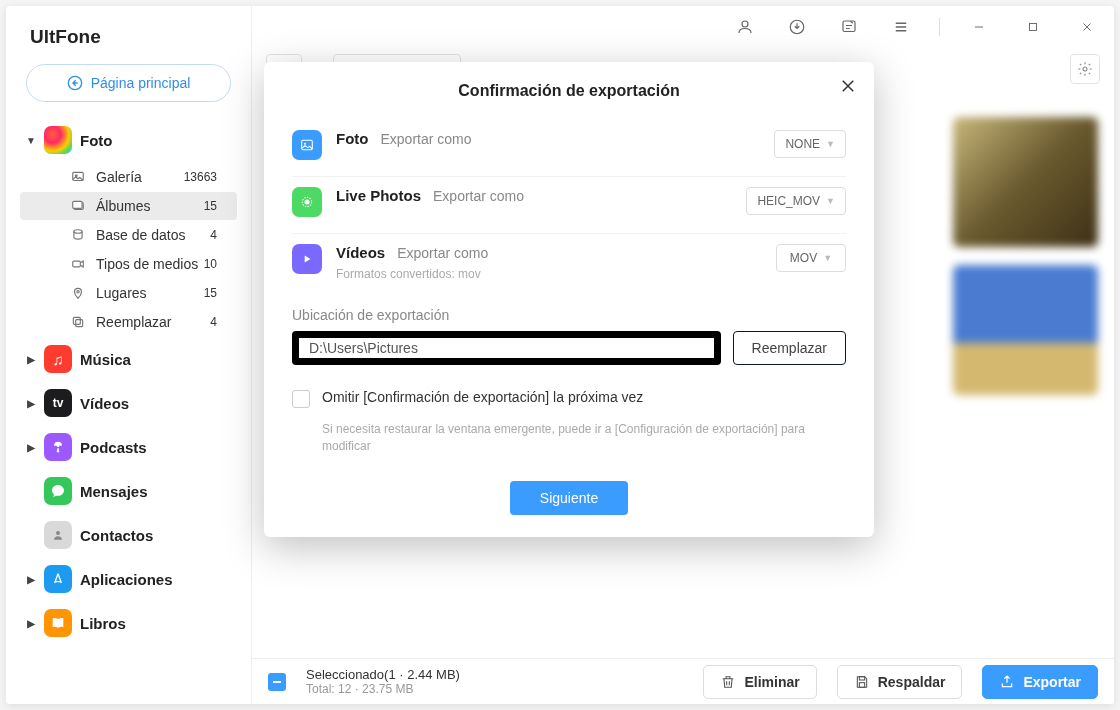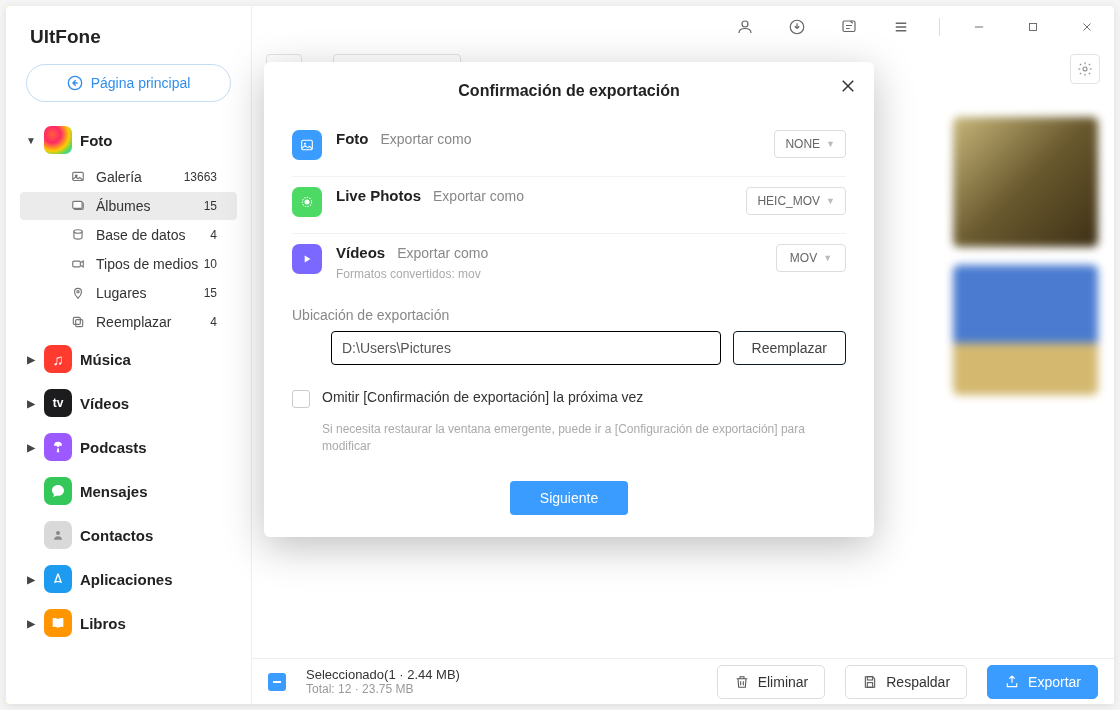--- a/index.html
+++ b/index.html
@@ -50,21 +50,21 @@
 .th1 { background: linear-gradient(135deg, #c8b77a, #6a5a2f, #3d2f15); }
 .th2 { background: linear-gradient(180deg, #4a7bd0 60%, #d4b870 60%); }
 
 
 .footer { position: absolute; bottom: 0; left: 0; right: 0; height: 46px; border-top: 1px solid #eee; display: flex; align-items: center; padding: 16px 16px; gap: 20px; background: #fff; }
 .chk { width: 18px; height: 18px; border: 2px solid #3b9cff; border-radius: 3px; background: #3b9cff; position: relative; }
 .chk.partial::after { content: ""; position: absolute; left: 3px; right: 3px; top: 6px; height: 2px; background: #fff; }
 .sel-text .l1 { font-size: 13px; color: #333; }
 .sel-text .l2 { font-size: 12px; color: #999; }
 .footer .spacer { flex: 1; }
-.fbtn { height: 34px; border: 1px solid #ddd; border-radius: 5px; background: #fff; display: flex; align-items: center; gap: 8px; padding: 0 16px; font-size: 14px; color: #333; cursor: pointer; }
+.fbtn { height: 34px; border: 1px solid #ddd; border-radius: 5px; background: #fff; display: flex; align-items: center; gap: 8px; padding: 0 16px; font-size: 14px; color: #333; cursor: pointer; font-weight: bold; }
 .fbtn.primary { background: #3b9cff; border-color: #3b9cff; color: #fff; }
 .fbtn .bico { width: 16px; height: 16px; }
 
 
 .overlay { position: absolute; inset: 0; }
 .modal { position: absolute; left: 258px; top: 56px; width: 610px; background: #fff; border-radius: 6px; box-shadow: 0 10px 40px rgba(0,0,0,0.25); padding: 20px 28px 22px 28px; }
 .close-x { position: absolute; top: 12px; right: 14px; width: 24px; height: 24px; cursor: pointer; display: flex; align-items: center; justify-content: center; color: #333; }
 .m-title { text-align: center; font-size: 16px; font-weight: 700; color: #222; margin-bottom: 20px; }
 .m-sub { font-size: 14px; color: #888; margin-bottom: 14px; }
 
@@ -77,21 +77,21 @@
 .fmt-body { flex: 1; }
 .fmt-head { display: flex; align-items: center; gap: 12px; }
 .fmt-name { font-weight: 700; font-size: 15px; color: #222; }
 .fmt-as { font-size: 14px; color: #888; }
 .fmt-hint { font-size: 12px; color: #aaa; margin-top: 6px; }
 .fmt-sel { height: 28px; min-width: 70px; border: 1px solid #ddd; border-radius: 4px; display: flex; align-items: center; justify-content: center; gap: 6px; padding: 0 10px; font-size: 12px; color: #666; cursor: pointer; }
 .fmt-sel .dd { color: #bbb; font-size: 9px; }
 
 .loc-label { font-size: 14px; color: #888; margin: 6px 0 8px 0; }
 .loc-row { display: flex; gap: 12px; }
-.loc-in { flex: 1; height: 34px; border: 1px solid #000000; border-radius: 4px; padding: 0 10px; font-size: 14px; color: #555; display: flex; align-items: center; margin-left: 39px; }
+.loc-in { flex: 1; height: 34px; border: 7px solid #000000; border-radius: 4px; padding: 0 10px; font-size: 14px; color: #555; display: flex; align-items: center; }
 .loc-btn { height: 34px; border: 1px solid #0f172a; border-radius: 4px; padding: 0 18px; font-size: 14px; color: #444; background: #fff; cursor: pointer; display: flex; align-items: center; }
 
 .skip-row { display: flex; align-items: flex-start; gap: 12px; margin-top: 24px; }
 .skip-chk { width: 18px; height: 18px; border: 1.5px solid #ccc; border-radius: 3px; flex-shrink: 0; margin-top: 1px; cursor: pointer; }
 .skip-lbl { font-size: 14px; color: #333; }
 .skip-hint { font-size: 12px; color: #aaa; margin-top: 16px; line-height: 1.4; }
 
 .m-actions { display: flex; justify-content: center; gap: 24px; margin-top: 26px; }
 .mbtn { height: 34px; width: 118px; border-radius: 4px; font-size: 14px; display: flex; align-items: center; justify-content: center; cursor: pointer; }
 .mbtn.primary { background: #3b9cff; color: #fff; }

